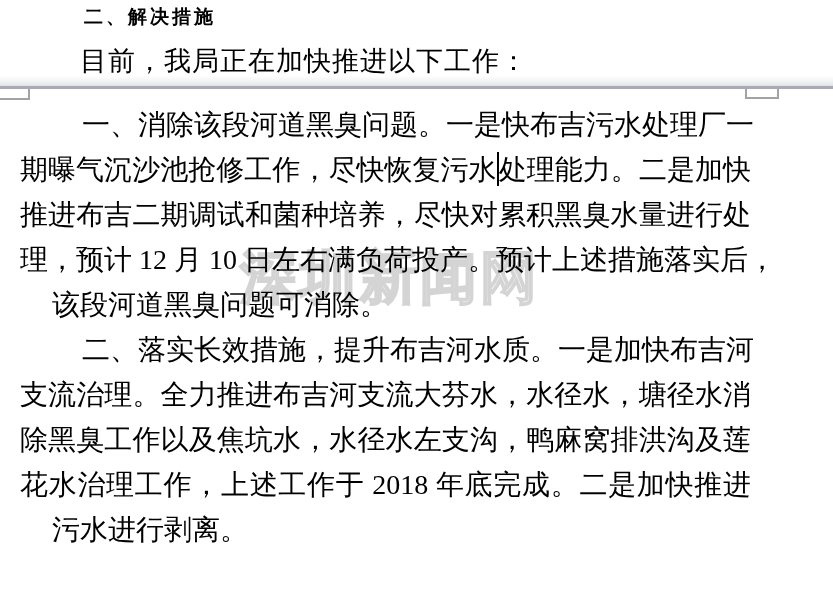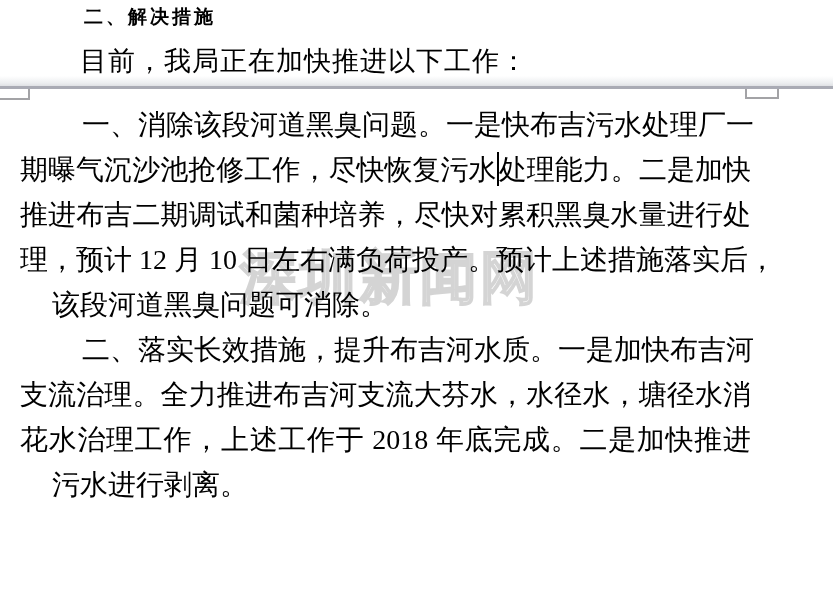--- a/index.html
+++ b/index.html
@@ -97,18 +97,19 @@
 
       <div class="line">
         <span>期曝气沉沙池抢修工作，尽快恢复污水</span><span class="caret"></span><span>处理能力。二是加快</span>
       </div>
 
       <div class="line">推进布吉二期调试和菌种培养，尽快对累积黑臭水量进行处</div>
       <div class="line">理，预计 12 月 10 日左右满负荷投产。预计上述措施落实后，</div>
       <div class="line para-end">该段河道黑臭问题可消除。</div>
       <div class="line indent">二、落实长效措施，提升布吉河水质。一是加快布吉河</div>
       <div class="line">支流治理。全力推进布吉河支流大芬水，水径水，塘径水消</div>
+      <div class="line">除黑臭工作以及焦坑水，水径水左支沟，鸭麻窝排洪沟及莲</div>
       <div class="line">花水治理工作，上述工作于 2018 年底完成。二是加快推进</div>
       <div class="line para-end">污水进行剥离。</div>
     </div>
 
   </div>
 </div>
 
 </body></html>

